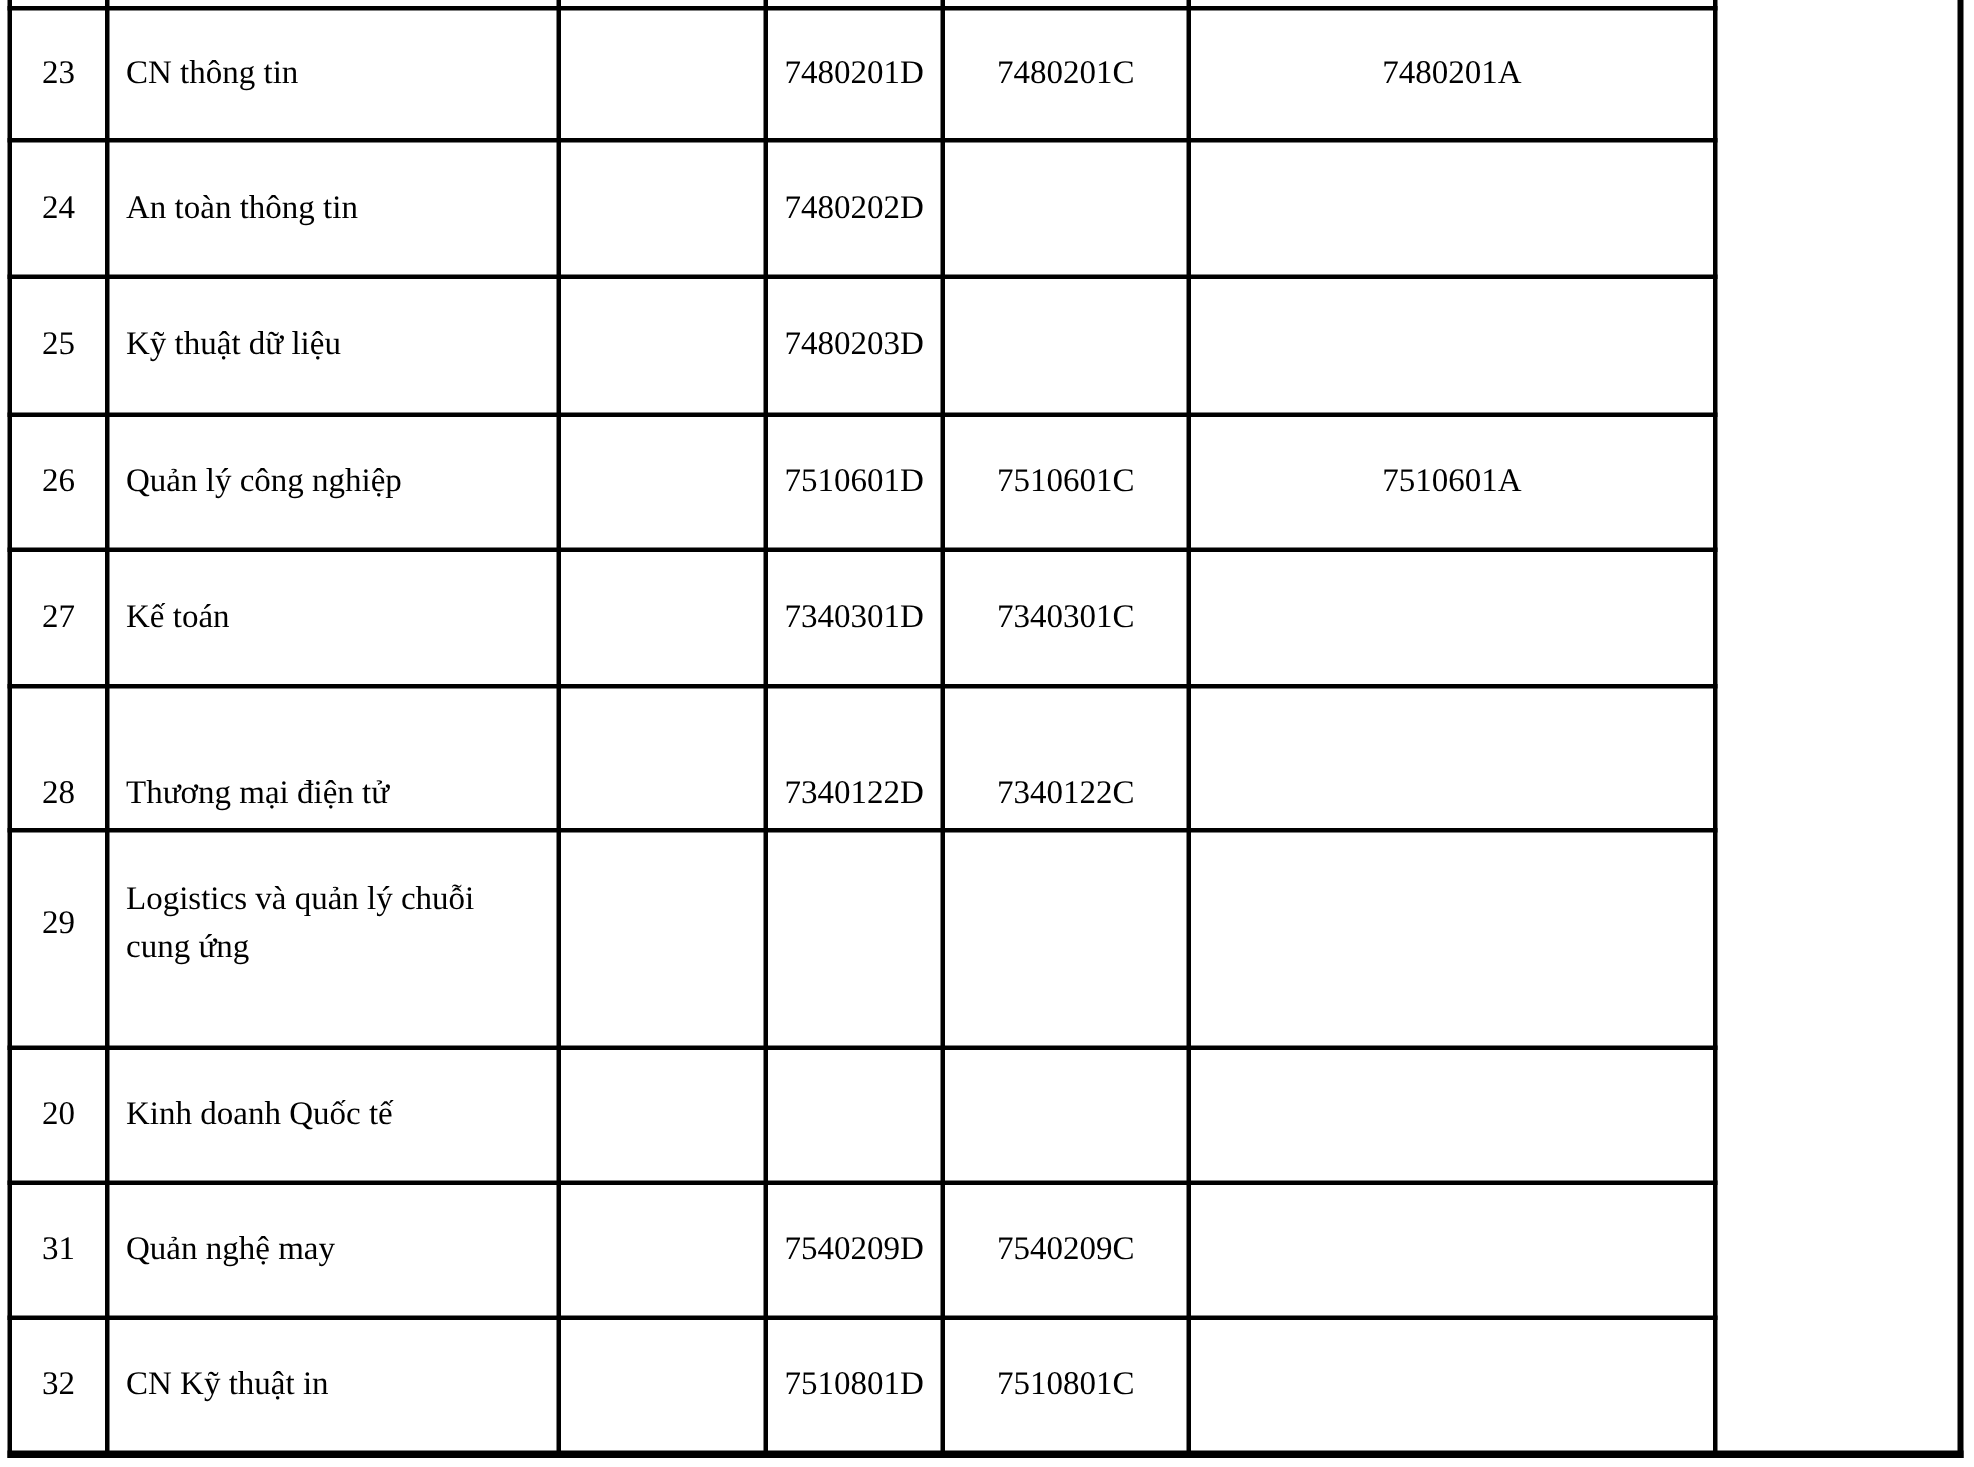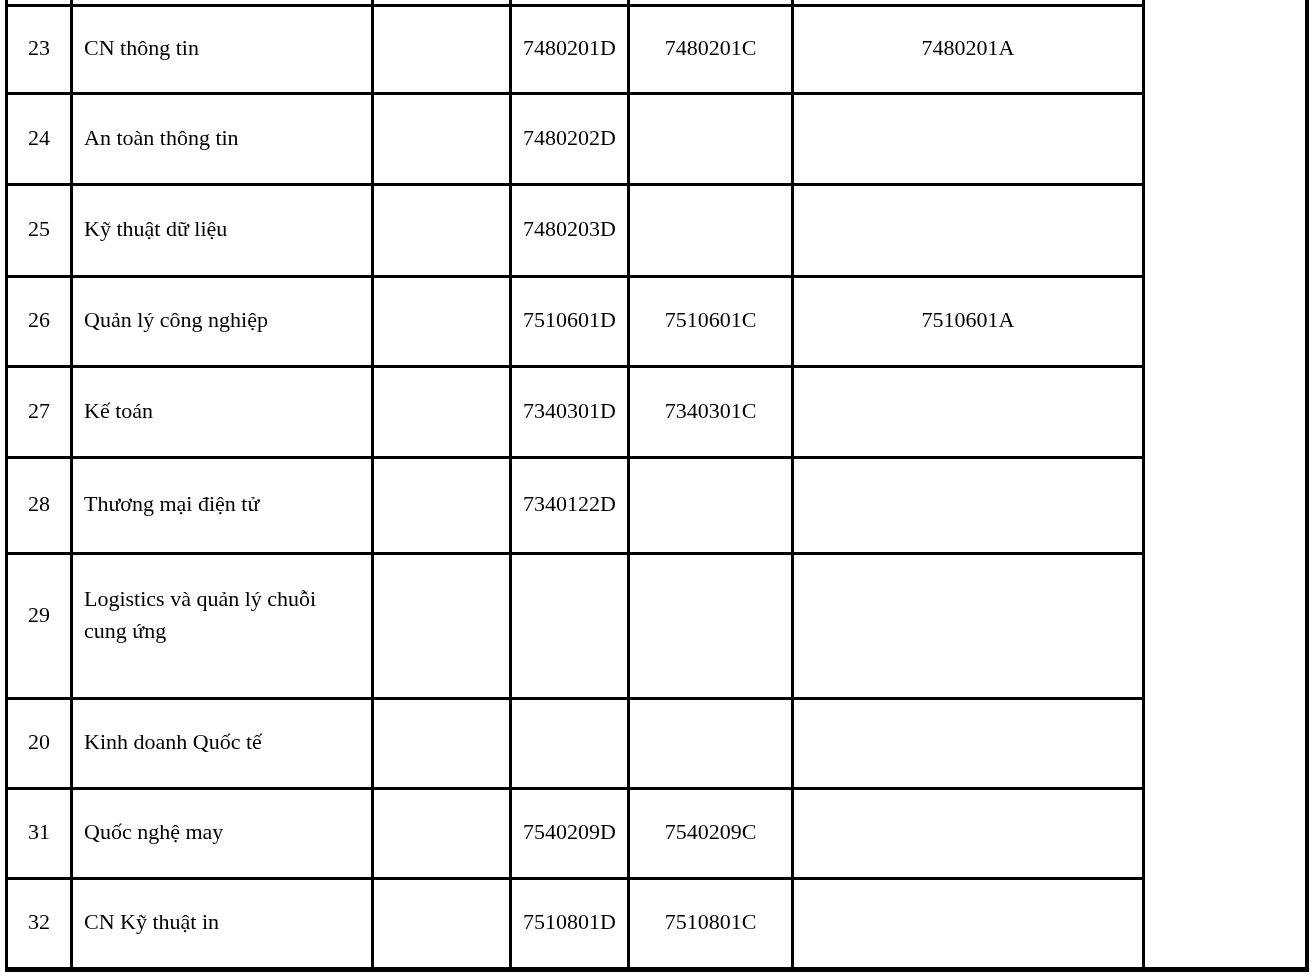--- a/index.html
+++ b/index.html
@@ -19,21 +19,21 @@
   .vl.x7{left:1305px;width:4px;}
   .hl{position:absolute;left:5px;width:1140px;height:3px;background:#000;}
   .hl.y0{top:4px;}  .hl.y1{top:92px;}  .hl.y2{top:183px;} .hl.y3{top:275px;}
   .hl.y4{top:365px;}.hl.y5{top:456px;} .hl.y6{top:552px;} .hl.y7{top:697px;}
   .hl.y8{top:787px;}.hl.y9{top:877px;}
   .hl.thick{top:967px;height:5px;width:1304px;}
   
   .row{position:absolute;left:0;width:1316px;}
   .row-0{top:4px;height:88px;}   .row-1{top:92px;height:91px;}
   .row-2{top:183px;height:92px;} .row-3{top:275px;height:90px;}
-  .row-4{top:365px;height:91px;} .row-5{top:456px;height:96px;}
+  .row-4{top:365px;height:91px;} .row-5{top:480px;height:96px;}
   .row-6{top:552px;height:125px;}.row-7{top:697px;height:90px;}
   .row-8{top:787px;height:90px;} .row-9{top:877px;height:90px;}
   
   .cell{
     position:absolute;top:0;height:100%;
     display:flex;align-items:center;justify-content:center;
     font-size:22px;line-height:1.45;white-space:nowrap;
     box-sizing:border-box;
   }
   .c-num{left:8px;width:62px;}
@@ -98,20 +98,21 @@
     <div class="cell c-d">7340301D</div>
     <div class="cell c-c">7340301C</div>
     <div class="cell c-a"></div>
   </div>
 
   <div class="row row-5">
     <div class="cell c-num">28</div>
     <div class="cell c-name">Thương mại điện tử</div>
     <div class="cell c-blank"></div>
     <div class="cell c-d">7340122D</div>
+    <div class="cell c-c">7340122C</div>
     <div class="cell c-a"></div>
   </div>
 
   <div class="row row-6">
     <div class="cell c-num">29</div>
     <div class="cell c-name">Logistics và quản lý chuỗi cung ứng</div>
     <div class="cell c-blank"></div>
     <div class="cell c-c"></div>
     <div class="cell c-a"></div>
   </div>
@@ -119,21 +120,21 @@
   <div class="row row-7">
     <div class="cell c-num">20</div>
     <div class="cell c-name">Kinh doanh Quốc tế</div>
     <div class="cell c-blank"></div>
     <div class="cell c-c"></div>
     <div class="cell c-a"></div>
   </div>
 
   <div class="row row-8">
     <div class="cell c-num">31</div>
-    <div class="cell c-name">Quốc nghệ may</div>
+    <div class="cell c-name">Quản nghệ may</div>
     <div class="cell c-blank"></div>
     <div class="cell c-d">7540209D</div>
     <div class="cell c-c">7540209C</div>
     <div class="cell c-a"></div>
   </div>
 
   <div class="row row-9">
     <div class="cell c-num">32</div>
     <div class="cell c-name">CN Kỹ thuật in</div>
     <div class="cell c-blank"></div>

